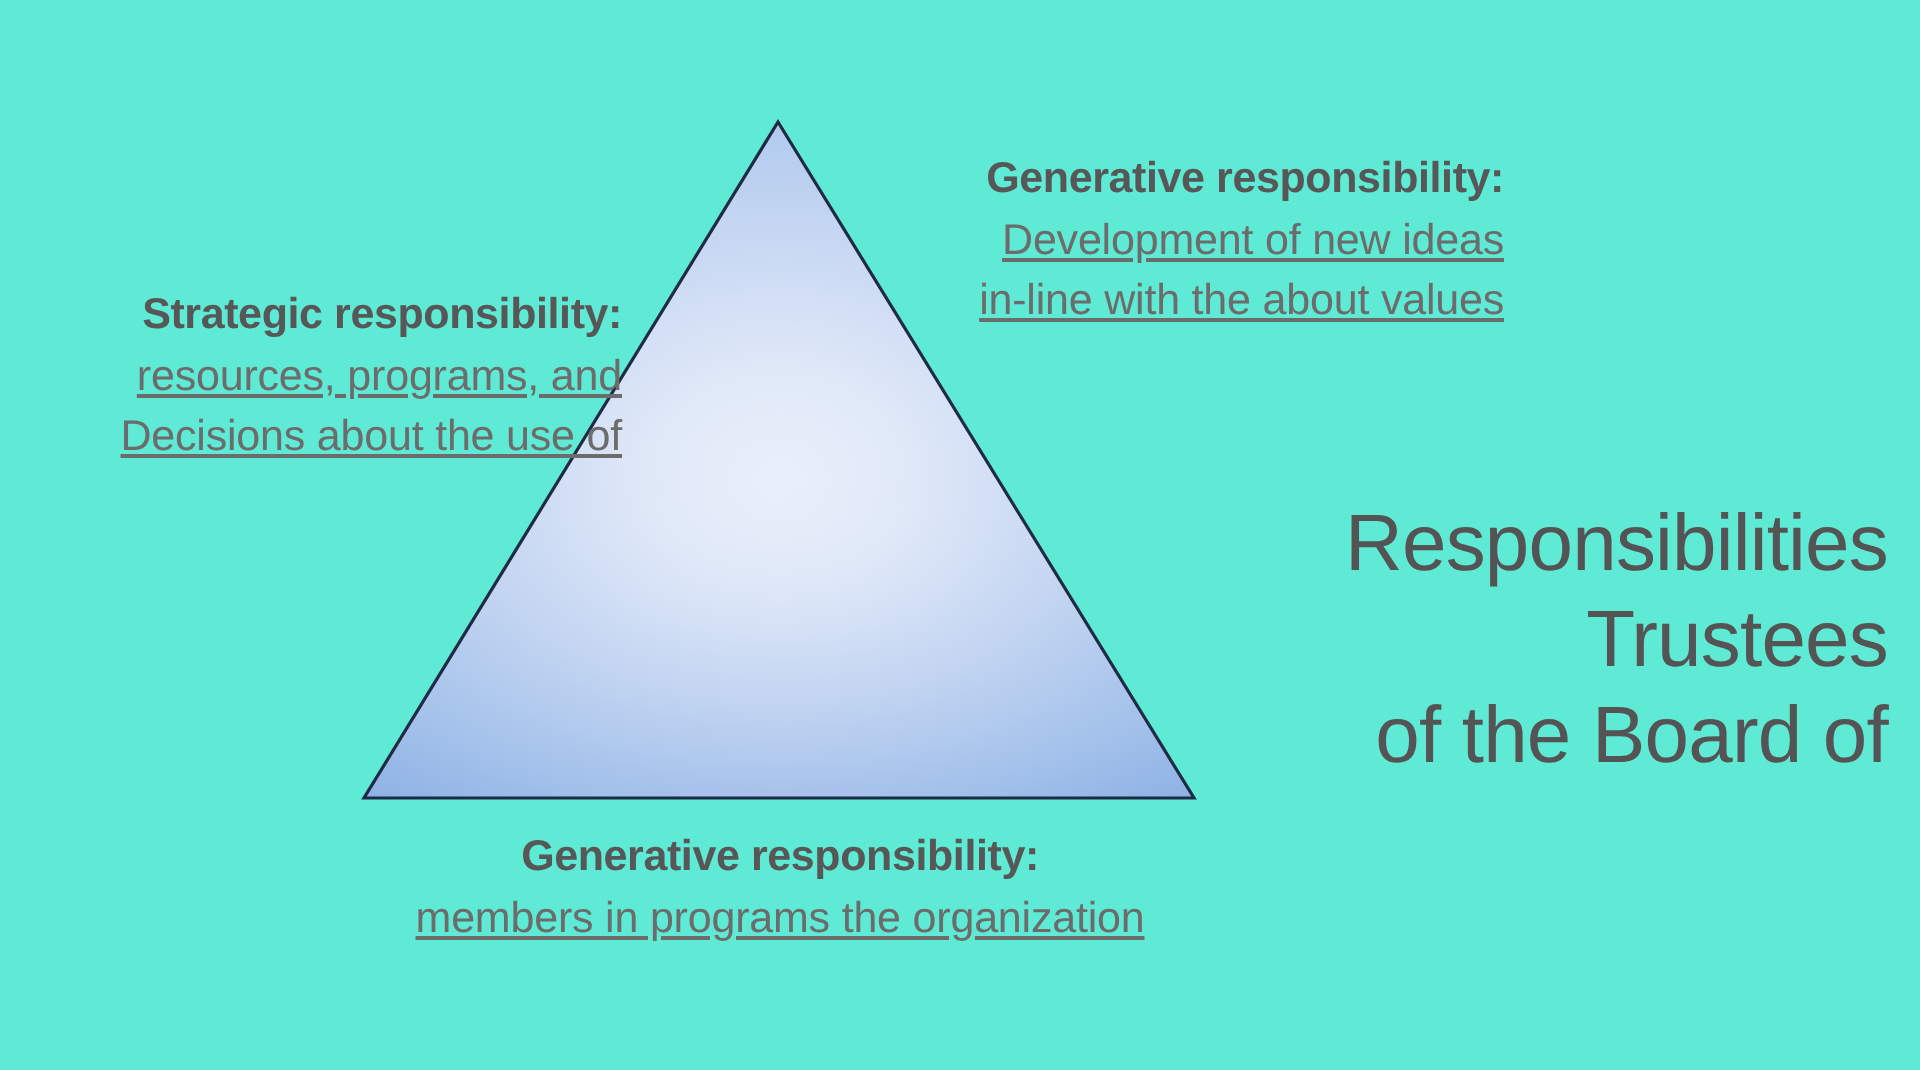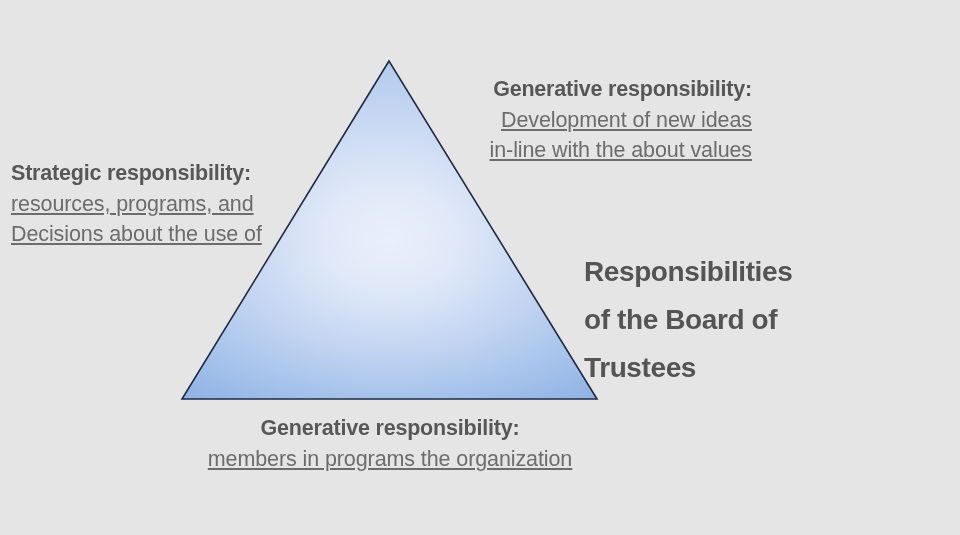--- a/index.html
+++ b/index.html
@@ -8,21 +8,21 @@
     background: #ffffff;
   }
   body {
     font-family: "Liberation Sans", sans-serif;
     -webkit-font-smoothing: antialiased;
   }
   #slide {
     position: relative;
     width: 960px;
     height: 535px;
-    background: #e5e5e5;
+    background: #5eead4;
     overflow: hidden;
   }
 
   
   #triangle-figure {
     position: absolute;
     left: 176px;
     top: 54px;
     width: 428px;
     height: 352px;
@@ -54,40 +54,41 @@
   }
 
   #callout-generative {
     left: 352px;
     top: 74px;
     width: 400px;
     text-align: right;
   }
   #callout-strategic {
     left: 11px;
-    top: 158px;
+    top: 142px;
     width: 300px;
-    text-align: left;
+    text-align: right;
   }
   #callout-fiduciary {
     left: 140px;
     top: 413px;
     width: 500px;
     text-align: center;
   }
 
   
   #main-title {
     position: absolute;
     left: 584px;
     top: 248px;
     width: 360px;
-    font-size: 28px;
+    text-align: right;
+    font-size: 40px;
     line-height: 48px;
-    font-weight: bold;
+    font-weight: normal;
     color: #545454;
     letter-spacing: -0.4px;
   }
   #main-title .ln { display: block; }
 </style>
 </head>
 <body>
 
 <div id="slide">
 
@@ -125,17 +126,17 @@
     <span class="ln">Decisions about the use of</span>
   </div>
 
   <div class="callout" id="callout-fiduciary">
     <span class="hd">Generative responsibility:</span>
     <span class="ln">members in programs the organization</span>
   </div>
 
   <div id="main-title">
     <span class="ln">Responsibilities</span>
+    <span class="ln">Trustees</span>
     <span class="ln">of the Board of</span>
-    <span class="ln">Trustees</span>
   </div>
 
 </div>
 
 </body></html>

